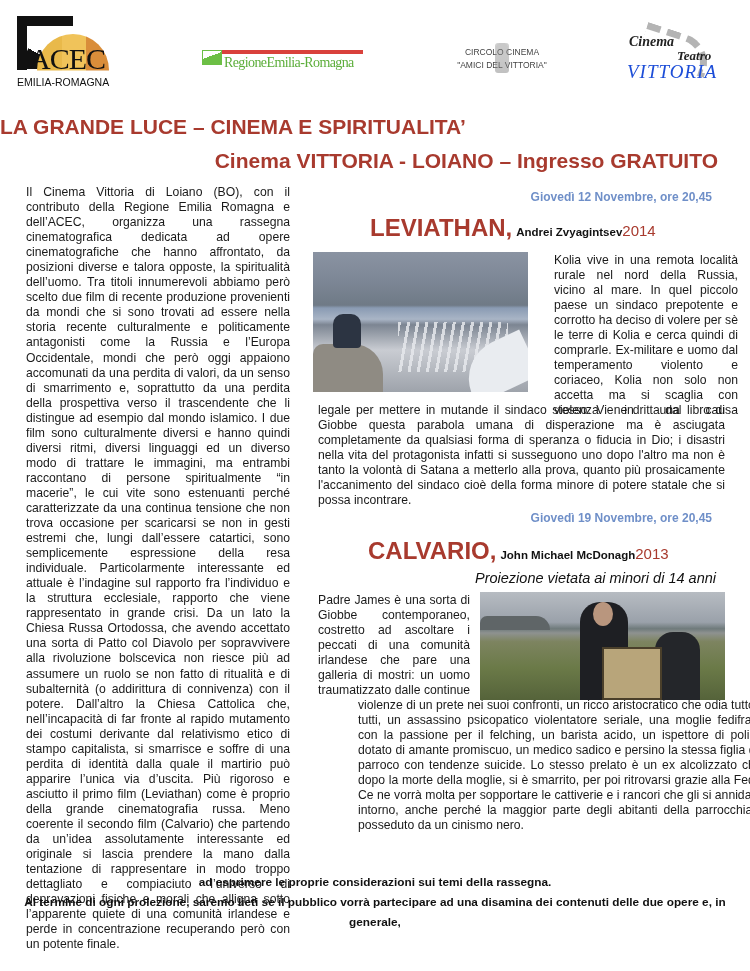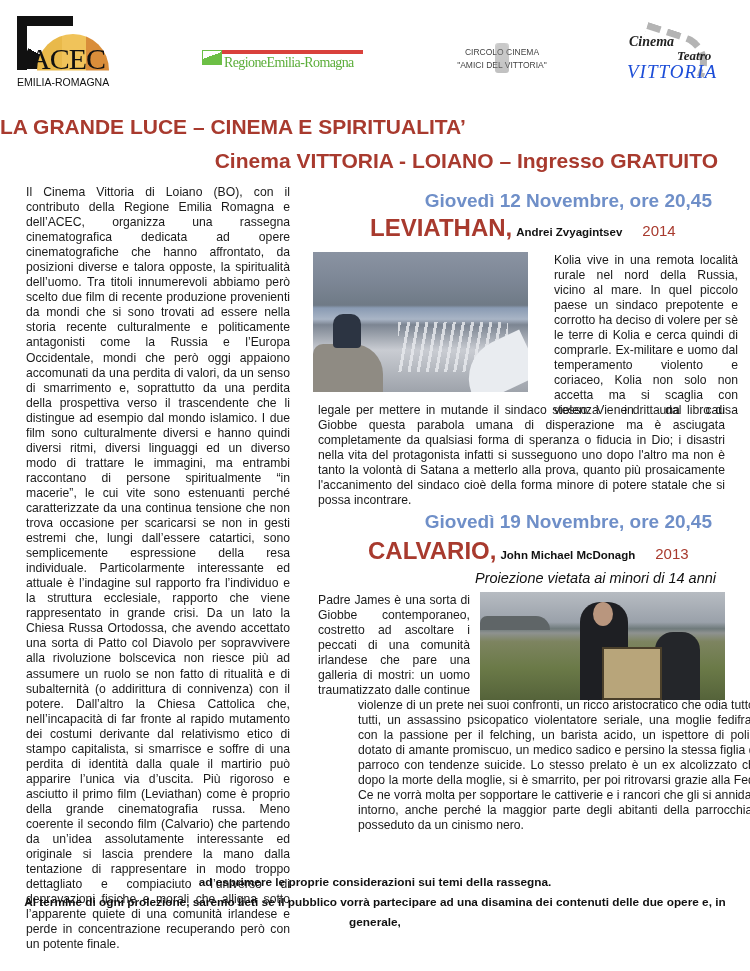--- a/index.html
+++ b/index.html
@@ -33,30 +33,30 @@
   .teatro .c3 { position: absolute; left: 0px; top: 33px; font-family: "Liberation Serif", serif; font-style: italic; font-size: 19px; color: #1d4ed8; letter-spacing: 1px; }
 
   
   .title1 { position: absolute; left: 0; width: 750px; top: 115px; text-align: left; font-size: 21px; font-weight: bold; color: #a83a2e; letter-spacing: 0; }
   .title2 { position: absolute; left: 0; width: 718px; top: 149px; text-align: right; font-size: 21px; font-weight: bold; color: #a83a2e; }
 
   
   .leftcol { position: absolute; left: 26px; top: 185px; width: 264px; font-size: 12.2px; line-height: 15.05px; text-align: justify; color: #1a1a1a; }
 
   
-  .date { position: absolute; right: 38px; font-size: 19px; font-weight: bold; color: #6f8fc8; white-space: nowrap; }
+  .date { position: absolute; right: 38px; font-size: 12px; font-weight: bold; color: #6f8fc8; white-space: nowrap; }
   .date1 { top: 190px; }
   .date2 { top: 511px; }
 
   .filmhead { position: absolute; white-space: nowrap; }
   .film1 { left: 370px; top: 214px; }
   .film2 { left: 368px; top: 537px; }
   .filmhead .name { font-size: 24px; font-weight: bold; color: #a83a2e; }
   .filmhead .dir { font-size: 11.5px; color: #111; margin-left: 4px; font-weight: bold; }
-  .filmhead .year { font-size: 15px; color: #a83a2e; margin-left: 20px; }
+  .filmhead .year { font-size: 15px; color: #a83a2e; margin-left: 0; }
 
   .warning { position: absolute; right: 34px; top: 570px; font-size: 14.5px; font-style: italic; color: #111; white-space: nowrap; }
 
   .photo { position: absolute; overflow: hidden; }
   .photo1 { left: 313px; top: 252px; width: 215px; height: 140px;
     background:
       linear-gradient(180deg, #8a93a2 0%, #7d8796 20%, #6f7a86 38%, #8a9bb3 40%, #a9b5c6 48%, #7c8592 52%, #c9ccd2 70%, #9ea3ab 100%); }
   .photo1 .rock { position: absolute; left: 0; top: 92px; width: 70px; height: 48px; background: #8f8b83; border-radius: 10px 30px 0 0; }
   .photo1 .man { position: absolute; left: 20px; top: 62px; width: 28px; height: 34px; background: #2c3442; border-radius: 10px 10px 4px 4px; }
   .photo1 .ribs { position: absolute; left: 85px; top: 70px; width: 110px; height: 50px;

